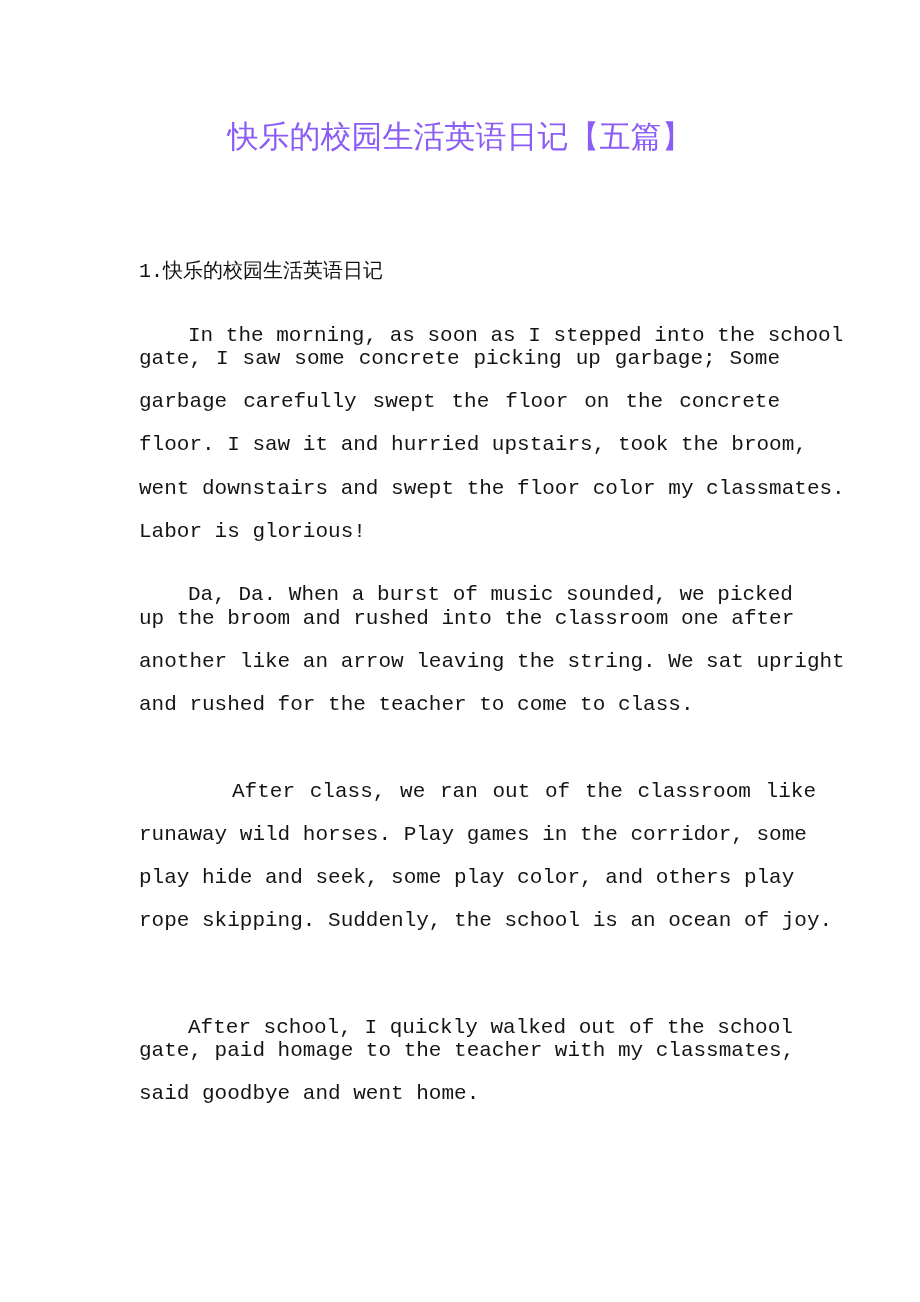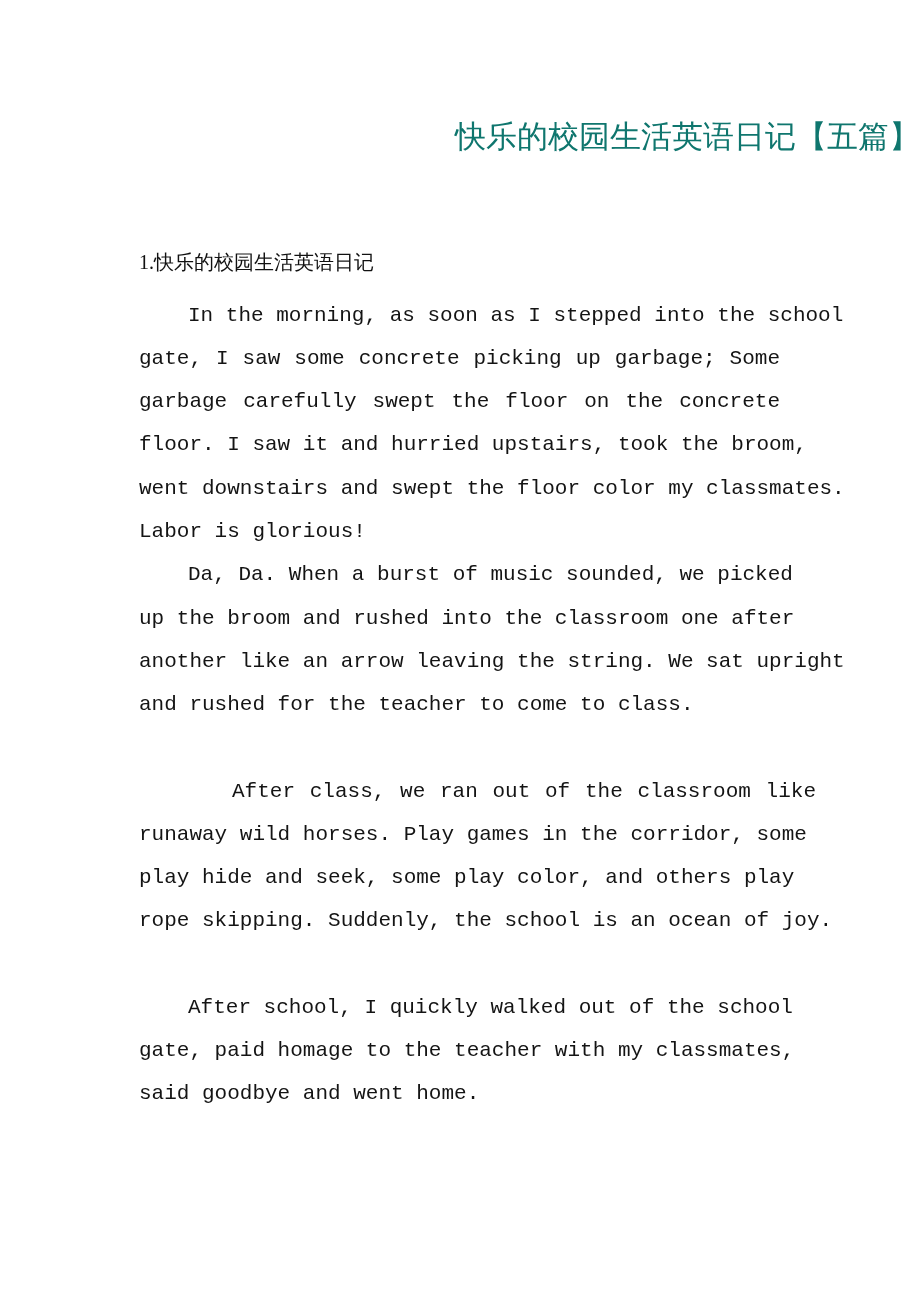--- a/index.html
+++ b/index.html
@@ -18,32 +18,32 @@
       position: absolute;
       left: 0; top: 0;
       width: 920px; height: 1302px;
       background: #ffffff;
     }
     .title {
       position: absolute;
       left: 0;
       width: 920px;
       top: 112px;
-      text-align: right;
+      text-align: center;
       font-family: "DejaVu Sans", sans-serif;
       font-size: 31px;
       line-height: 48px;
-      color: #0f766e;
+      color: #8b5cf6;
       letter-spacing: 0px;
     }
     .section-heading {
       position: absolute;
       left: 139px;
-      top: 246px;
-      font-family: Liberation Serif, serif;
+      top: 256px;
+      font-family: Liberation Mono, monospace;
       font-size: 20px;
       line-height: 32px;
       color: #111111;
       white-space: nowrap;
       text-align: center;
     }
     .line {
       position: absolute;
       left: 139px;
       width: 641px;
@@ -51,21 +51,21 @@
       font-size: 21px;
       line-height: 32px;
       white-space: nowrap;
       color: #141414;
       text-align: justify;
       text-align-last: justify;
     }
     .line.last {
       text-align-last: left;
     }
-    .line.indent1 { left: 188px; width: 592px; }
+    .line.indent1 { left: 188px; width: 592px; margin-top: 20px; }
     .line.indent2 { left: 196px; width: 584px; margin-left: 36px; }
   </style>
 </head>
 <body>
 
 <div class="page">
 
   <div class="title">快乐的校园生活英语日记【五篇】</div>
 
   <div class="section-heading">1.快乐的校园生活英语日记</div>

